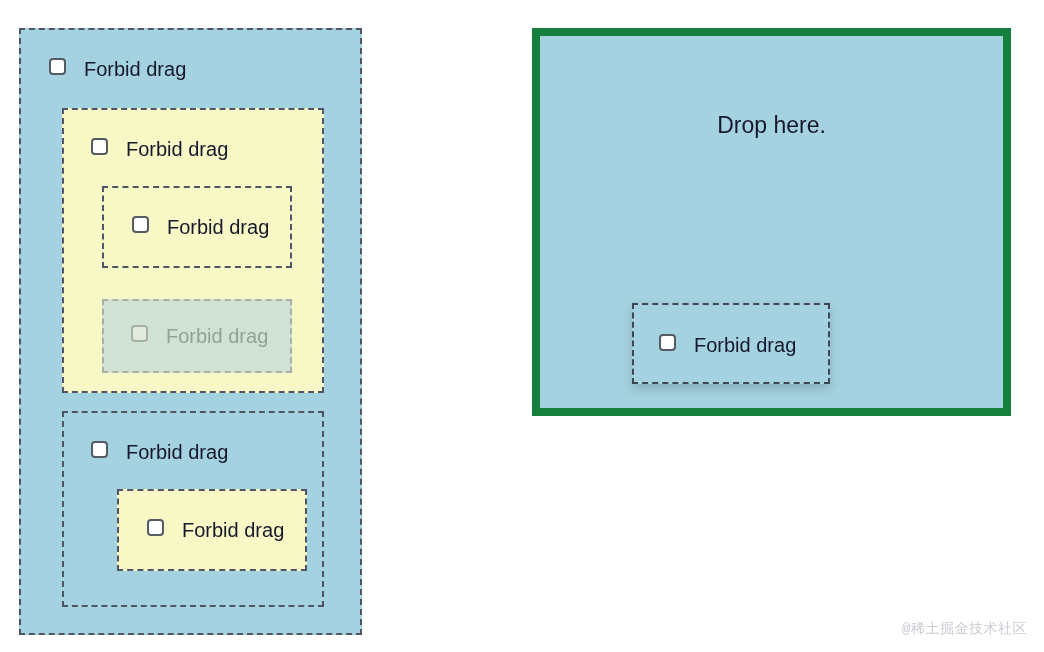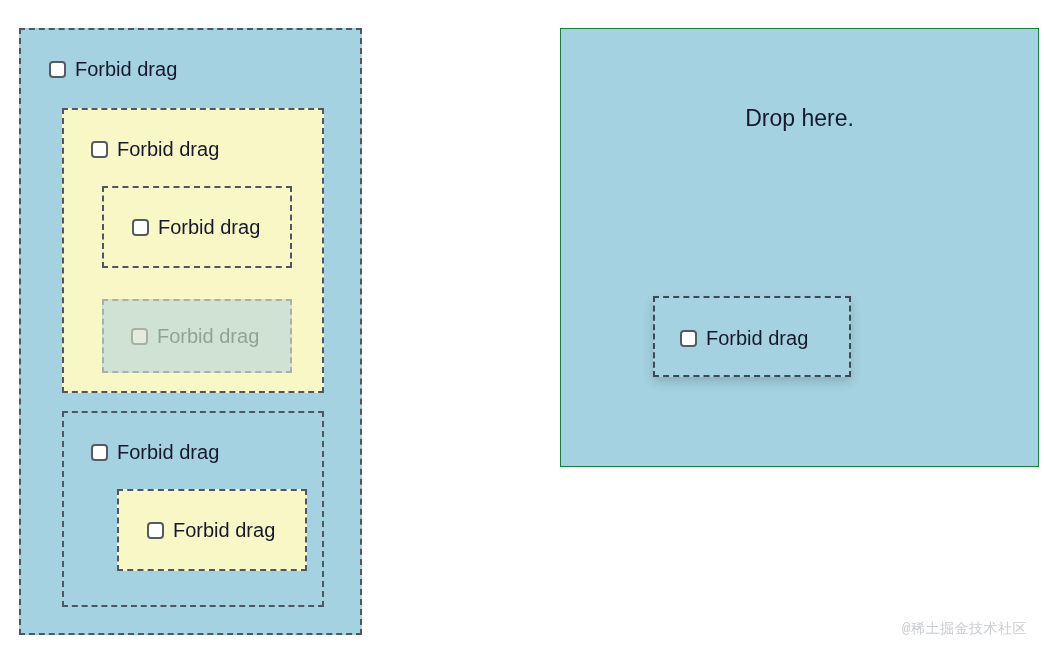--- a/index.html
+++ b/index.html
@@ -12,22 +12,22 @@
     background: #ffffff;
     font-family: "Liberation Sans", sans-serif;
     position: relative;
     overflow: hidden;
     -webkit-font-smoothing: antialiased;
   }
 
   
   .row {
     display: flex;
-    align-items: center;
-    gap: 8px;
+    align-items: flex-start;
+    gap: 17px;
   }
   .cbox {
     width: 17px;
     height: 17px;
     box-sizing: border-box;
     background: #ffffff;
     border: 2px solid #545b63;
     border-radius: 4px;
     flex: 0 0 auto;
   }
@@ -143,25 +143,24 @@
     background: #f8f8c7;
     border: 2px dashed #4e5664;
   }
 
   
   #drop-zone {
     position: absolute;
     left: 532px;
     top: 28px;
     width: 479px;
-    height: 439px;
+    height: 388px;
     box-sizing: border-box;
     background: #a5d2e0;
-    border: 1px solid #15803d;
-    margin-left: 28px;
+    border: 8px solid #15803d;
   }
   #drop-zone-title {
     position: absolute;
     left: 0;
     right: 0;
     top: 76px;
     text-align: center;
     font-size: 23px;
     line-height: 26px;
     color: #16182b;

